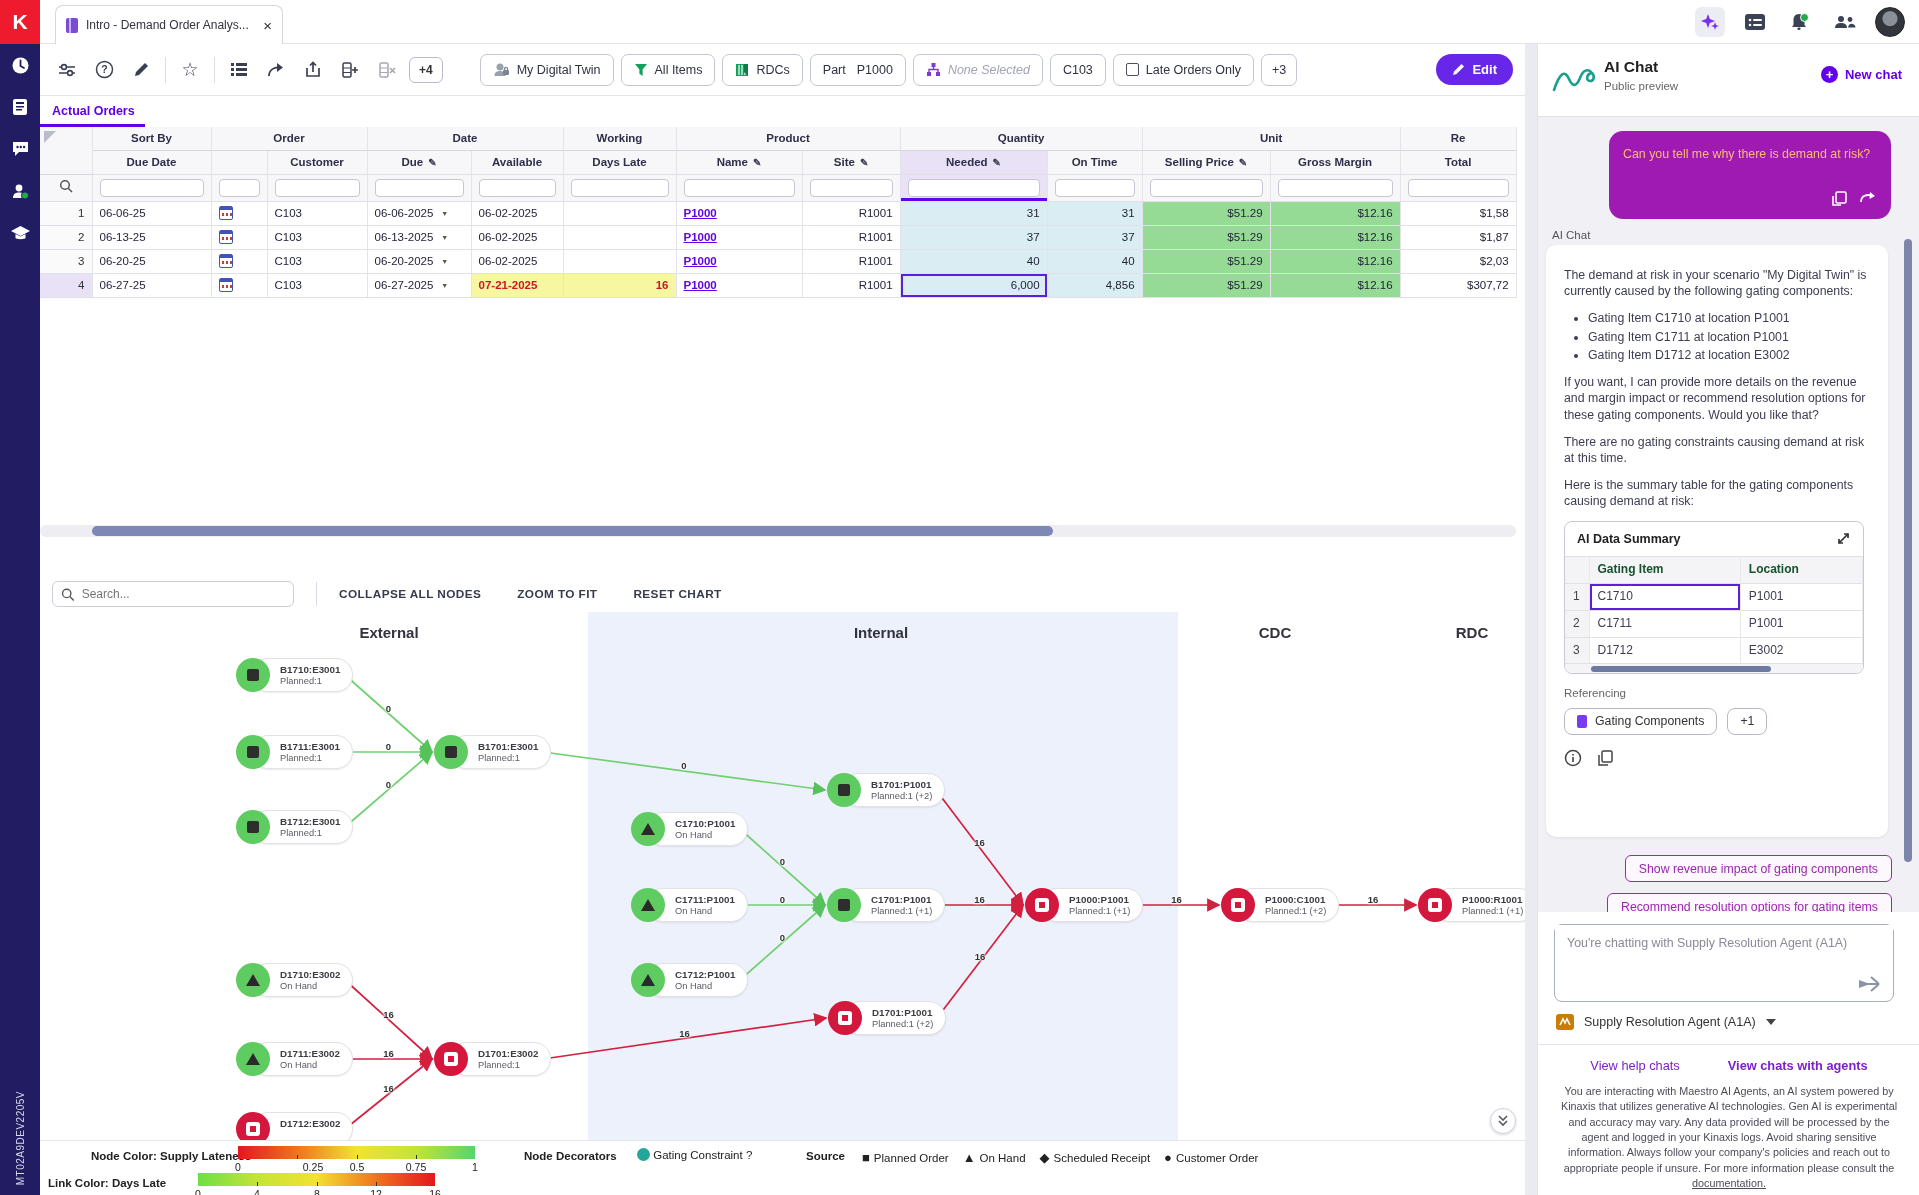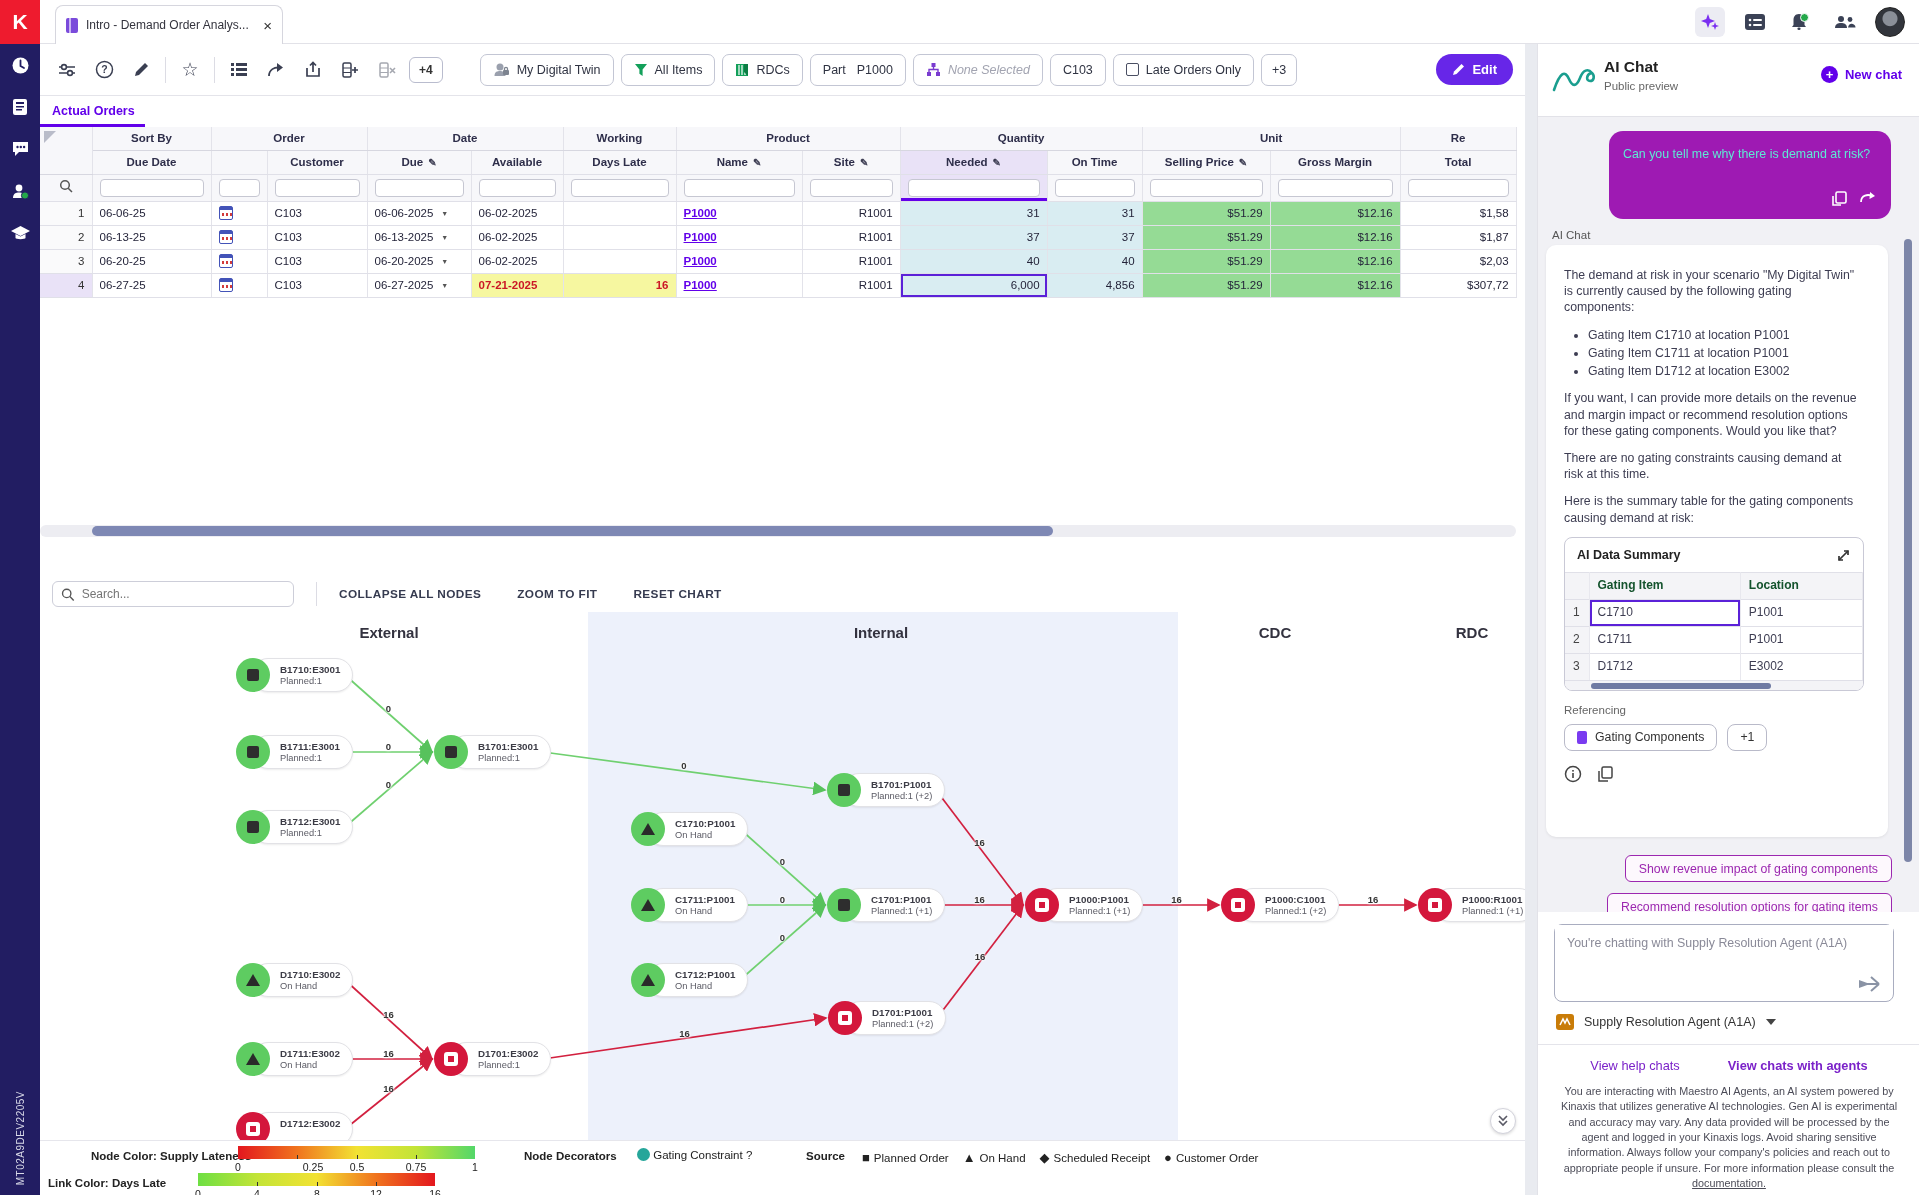--- a/index.html
+++ b/index.html
@@ -133,25 +133,25 @@
     border-left:1px solid #e2e2e8;}
   .chat-head { position:absolute; left:0; top:0; width:382px; height:72px; background:#fff;}
   .chat-title { position:absolute; left:66px; top:14px; font-size:15.5px; font-weight:bold; color:#222;}
   .chat-sub { position:absolute; left:66px; top:36px; font-size:11.5px; color:#666;}
   .new-chat { position:absolute; right:18px; top:22px; display:flex; gap:7px; align-items:center;
     color:#6200ea; font-size:13px; font-weight:600;}
   .plus-circ { width:17px; height:17px; border-radius:50%; background:#6200ea; color:#fff; font-size:13px;
     display:flex; align-items:center; justify-content:center; line-height:0;}
   .convo { position:absolute; left:0; top:72px; width:382px; height:798px; background:#f1f1f5; border-top:1px solid #e2e2e8;}
   .bubble { position:absolute; left:71px; top:14px; width:282px; height:88px; background:#9e1ab3; border-radius:14px;
-    color:#5eead4; font-size:12.4px; padding:16px 14px;}
+    color:#fdba74; font-size:12.4px; padding:16px 14px;}
   .bubble .b-icons { position:absolute; right:14px; bottom:12px; display:flex; gap:12px;}
   .sec-label { position:absolute; left:14px; top:112px; font-size:11.5px; color:#555;}
   .resp { position:absolute; left:8px; top:128px; width:342px; height:592px; background:#fff; border-radius:10px;
-    box-shadow:0 1px 3px rgba(0,0,0,.08); padding:22px 31px 12px 18px; font-size:12.3px; color:#3d3d52; line-height:1.32;}
+    box-shadow:0 1px 3px rgba(0,0,0,.08); padding:22px 15px 12px 18px; font-size:12.3px; color:#3d3d52; line-height:1.32;}
   .resp p { margin-bottom:11px; }
   .resp ul { margin:0 0 11px 24px; }
   .resp li { margin-bottom:2px; }
   .sumcard { border:1px solid #c9c9d6; border-radius:8px; margin:4px 0 12px 0; overflow:hidden; width:300px;}
   .sumcard .sc-head { display:flex; justify-content:space-between; align-items:center; padding:9px 12px; }
   .sc-title { font-weight:bold; font-size:12.5px; color:#222;}
   .sumtable { border-collapse:collapse; width:100%; font-size:12px;}
   .sumtable th, .sumtable td { border-top:1px solid #e0e0e8; border-right:1px solid #e8e8ee; padding:5px 8px; text-align:left; height:25px;}
   .sumtable th { background:#f4f4f7; color:#14532d; font-weight:bold;}
   .sumtable .rn { width:24px; background:#f4f4f7; color:#444;}

